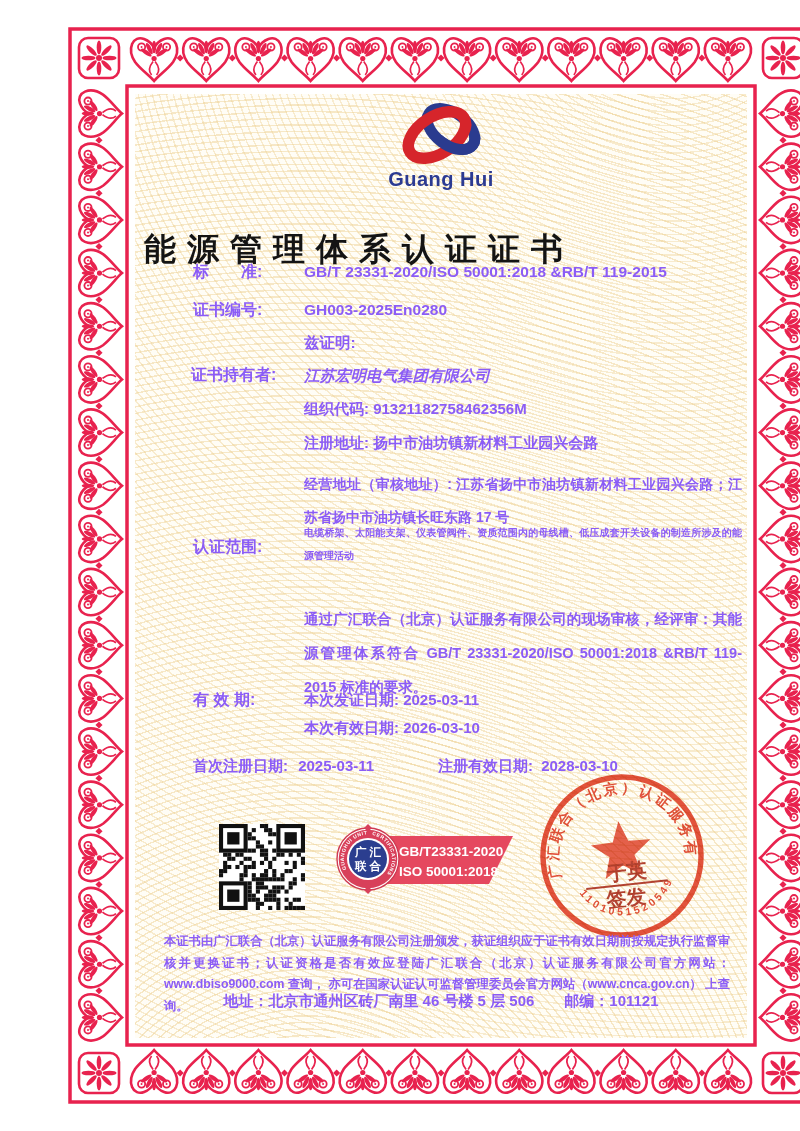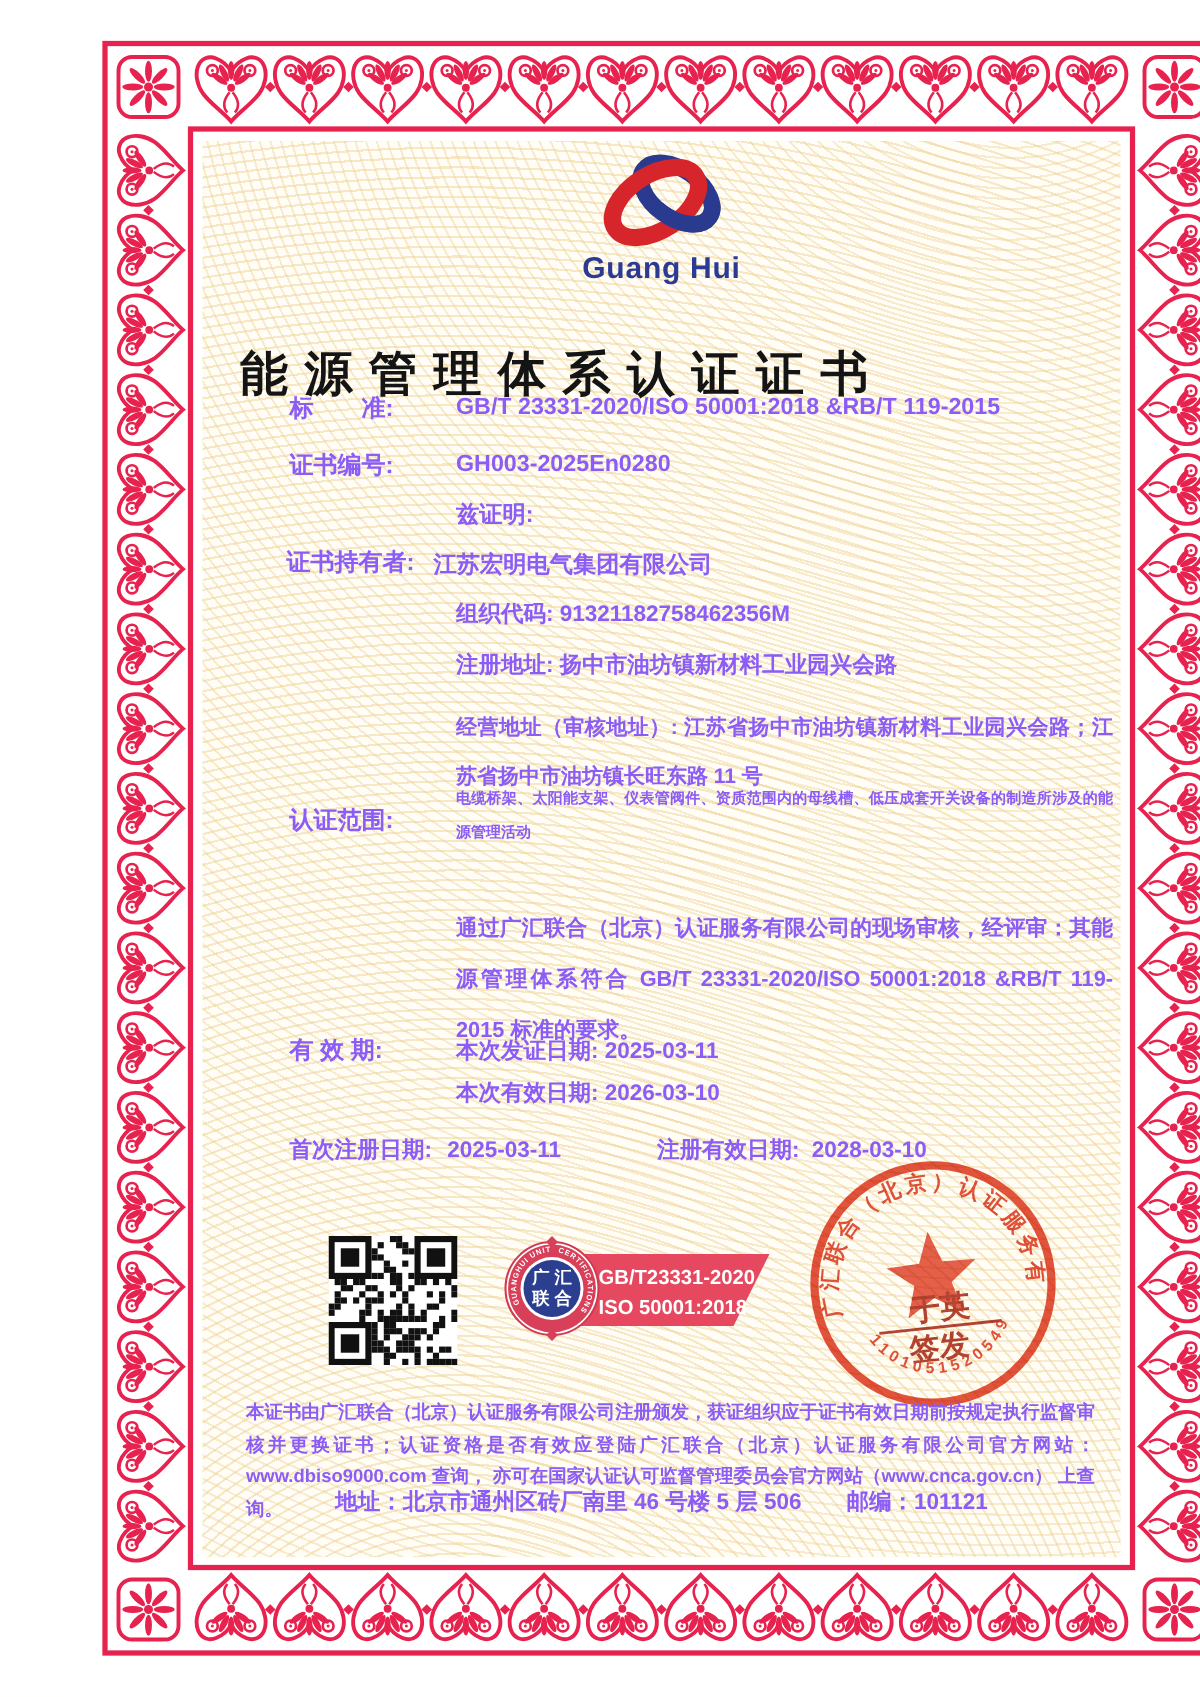--- a/index.html
+++ b/index.html
@@ -8,21 +8,21 @@
   #border-art{position:absolute;left:0;top:0;width:800px;height:1131px;}
   .content-bg{position:absolute;left:94px;top:94px;width:612px;height:944px;
       background-color:#fffdf6;
       background-image:
         repeating-radial-gradient(circle at 28% 118%, rgba(238,210,150,.50) 0 1.4px, rgba(255,255,255,0) 1.4px 6.6px),
         repeating-radial-gradient(circle at 88% -14%, rgba(238,210,150,.42) 0 1.4px, rgba(255,255,255,0) 1.4px 6.8px);}
   .t{position:absolute;font-weight:bold;color:#8b5cf6;font-size:15.5px;white-space:nowrap;}
   .wrap{white-space:normal;text-align:justify;}
   .brand-text{position:absolute;left:0;top:168px;width:800px;text-align:center;
       font-size:20px;font-weight:bold;color:#2b3a92;letter-spacing:.5px;}
-  .title{position:absolute;left:16px;top:228px;width:635px;text-align:center;
+  .title{position:absolute;left:0;top:228px;width:635px;text-align:center;
       font-size:32px;font-weight:bold;color:#141414;letter-spacing:11px;padding-left:1px;box-sizing:border-box;}
   .lab{font-size:16px;}
   .seal-svg{mix-blend-mode:multiply;opacity:.95;}
 </style>
 </head>
 <body>
 
 <div class="page">
 
   <svg id="border-art" viewBox="0 0 800 1131">
@@ -206,25 +206,25 @@
 
   <div class="t lab" style="left:152px;top:262px;">标　　准:</div>
   <div class="t" style="left:263px;top:263px;">GB/T 23331-2020/ISO 50001:2018 &amp;RB/T 119-2015</div>
 
   <div class="t lab" style="left:152px;top:300px;">证书编号:</div>
   <div class="t" style="left:263px;top:301px;">GH003-2025En0280</div>
 
   <div class="t" style="left:263px;top:333px;">兹证明:</div>
 
   <div class="t lab" style="left:150px;top:365px;">证书持有者:</div>
-  <div class="t" style="left:248px;top:366px;">江苏宏明电气集团有限公司</div>
+  <div class="t" style="left:263px;top:366px;font-style:italic;">江苏宏明电气集团有限公司</div>
 
   <div class="t" style="left:263px;top:400px;font-size:15px;">组织代码: 91321182758462356M</div>
   <div class="t" style="left:263px;top:434px;font-size:15px;">注册地址: 扬中市油坊镇新材料工业园兴会路</div>
-  <div class="t wrap" style="left:263px;top:468px;width:438px;font-size:14px;line-height:33px;">经营地址（审核地址）: 江苏省扬中市油坊镇新材料工业园兴会路；江苏省扬中市油坊镇长旺东路 11 号</div>
+  <div class="t wrap" style="left:263px;top:468px;width:438px;font-size:14px;line-height:33px;">经营地址（审核地址）: 江苏省扬中市油坊镇新材料工业园兴会路；江苏省扬中市油坊镇长旺东路 17 号</div>
 
   <div class="t lab" style="left:152px;top:537px;">认证范围:</div>
   <div class="t wrap" style="left:263px;top:521px;width:438px;font-size:10px;line-height:23px;">电缆桥架、太阳能支架、仪表管阀件、资质范围内的母线槽、低压成套开关设备的制造所涉及的能源管理活动</div>
 
   <div class="t wrap" style="left:263px;top:602px;width:438px;font-size:14.5px;line-height:34px;">通过广汇联合（北京）认证服务有限公司的现场审核，经评审：其能源管理体系符合 GB/T 23331-2020/ISO 50001:2018 &amp;RB/T 119-2015 标准的要求。</div>
 
   <div class="t lab" style="left:152px;top:690px;">有 效 期:</div>
   <div class="t" style="left:263px;top:691px;font-size:15px;">
     <span>本次发证日期:</span>
     <span>2025-03-11</span>

